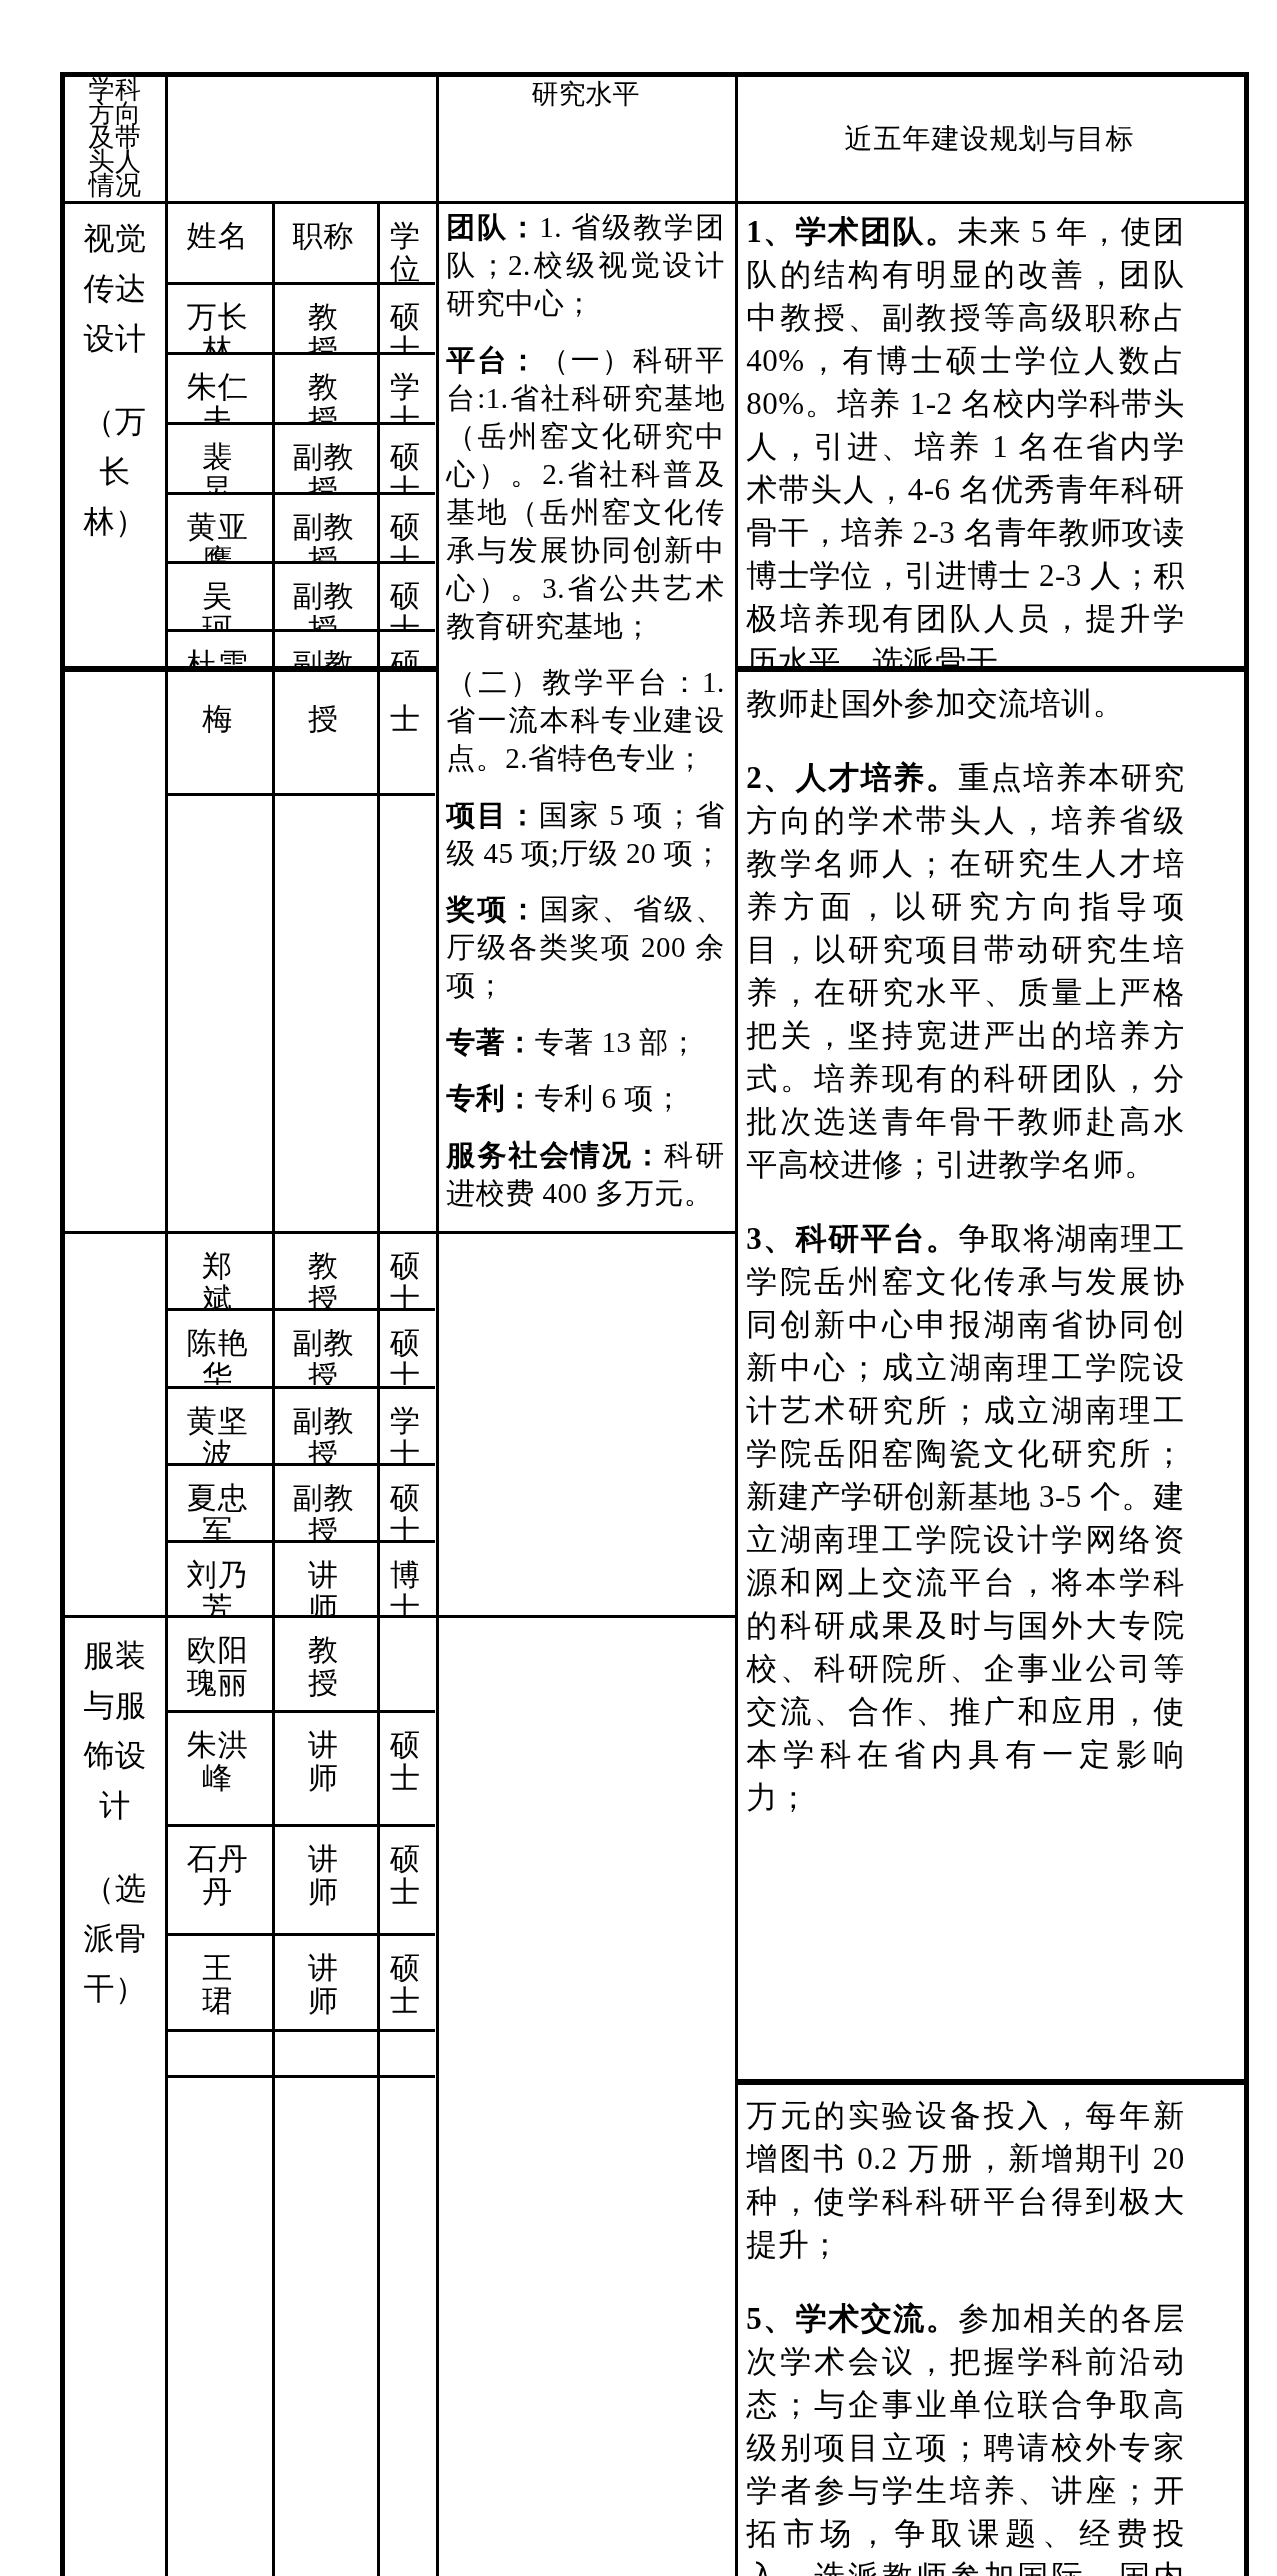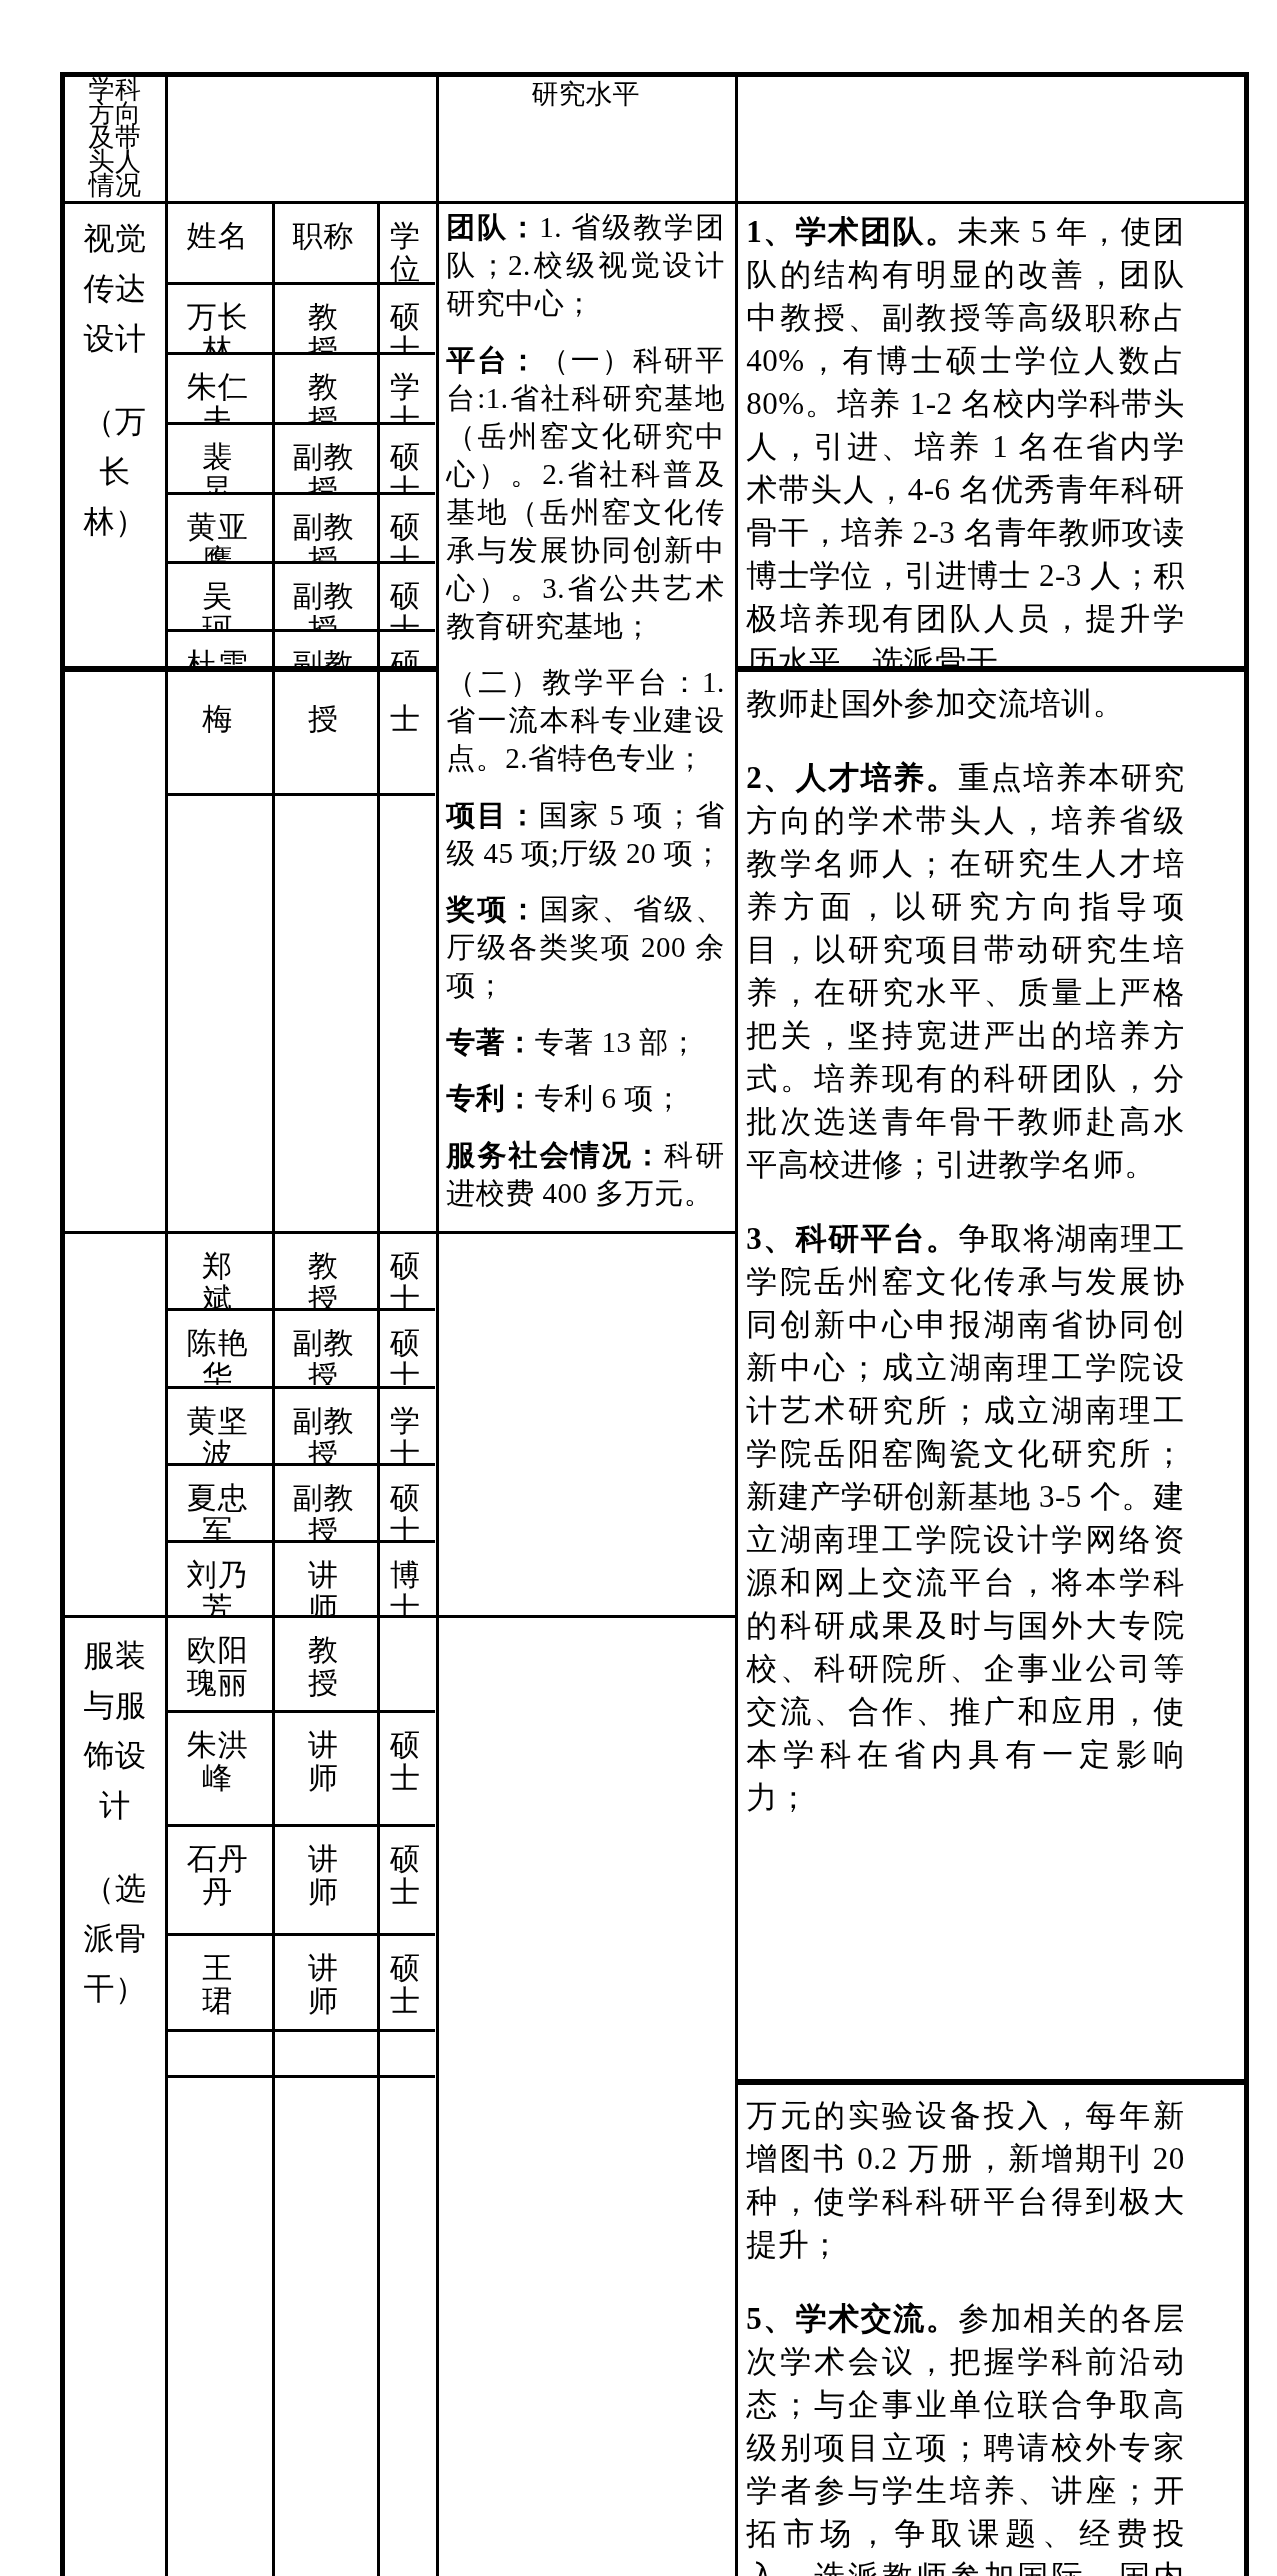--- a/index.html
+++ b/index.html
@@ -74,20 +74,21 @@
   <div class="vl" style="left:100px;top:0;height:2607px"></div>
   <div class="vl" style="left:207px;top:124px;height:2483px"></div>
   <div class="vl" style="left:312px;top:124px;height:2483px"></div>
   <div class="vl" style="left:371px;top:0;height:2607px"></div>
   <div class="vl" style="left:670px;top:0;height:2607px"></div>
 
   <div class="cell hA">学科方向及带头人情况</div>
   <div class="cell hC">
     <div>研究水平</div>
   </div>
+  <div class="cell hD">近五年建设规划与目标</div>
 
   <div class="cell acell" style="top:124px;height:466px">
     <div>视觉传达设计</div>
     <div class="leader">（万长林）</div>
   </div>
   <div class="cell acell" style="top:1541px;height:1066px">
     <div>服装与服饰设计</div>
     <div class="leader">（选派骨干）</div>
   </div>
 

